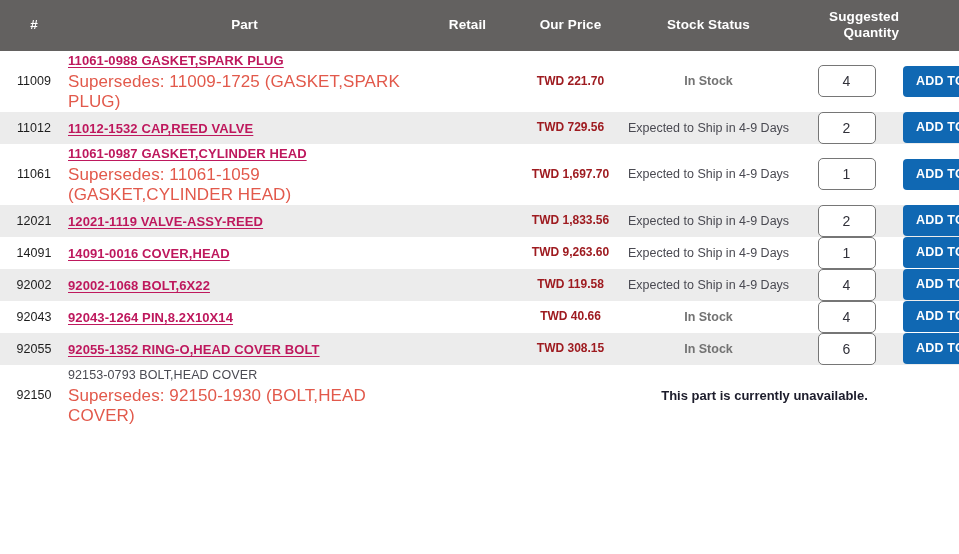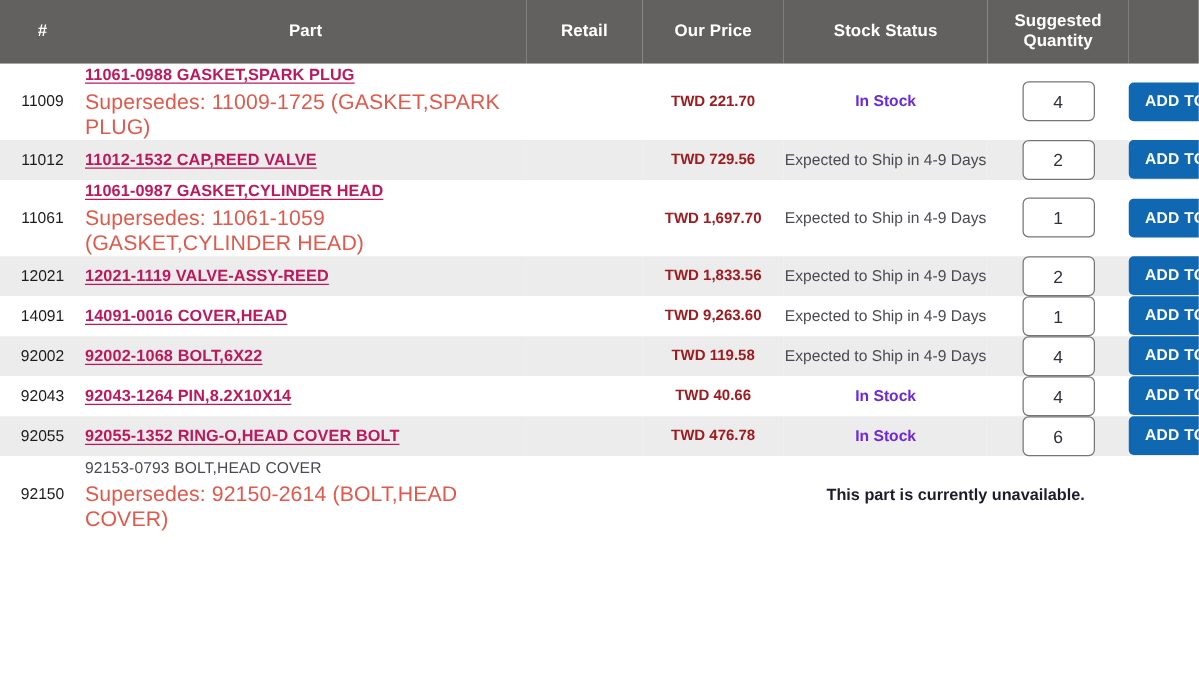--- a/index.html
+++ b/index.html
@@ -32,21 +32,21 @@
     padding: 9px 4px;
     vertical-align: middle;
     line-height: 1.22;
     letter-spacing: 0.1px;
   }
   th.col-num      { width: 60px;  text-align: center; }
   th.col-part     { width: 345px; text-align: center; padding-left: 5px; }
   th.col-retail   { width: 85px;  text-align: center; padding-right: 6px;}
   th.col-price    { width: 105px; text-align: center; }
   th.col-stock    { width: 155px; text-align: center; }
-  th.col-qty      { width: 105px; text-align: center; }
+  th.col-qty      { width: 105px; text-align: right; }
   th.col-cart     { width: 104px; text-align: center; }
 
   
   .parts-table tbody tr.row-odd  { background: #ffffff; }
   .parts-table tbody tr.row-even { background: #ececec; }
 
   .parts-table tbody td {
     padding: 0;
     vertical-align: middle;
     border: none;
@@ -110,21 +110,21 @@
 
   .cell-stock {
     text-align: center;
     font-size: 12.5px;
     color: #4a4a52;
     line-height: 1.45;
     padding: 9px 6px;
   }
   .cell-stock.in-stock {
     font-weight: bold;
-    color: #6d28d9;
+    color: #737373;
   }
 
   .cell-qty {
     text-align: center;
     padding: 9px 4px;
   }
   .qty-input {
     width: 58px;
     height: 32px;
     box-sizing: border-box;
@@ -246,25 +246,25 @@
         <td class="cell-retail"></td>
         <td class="cell-price">TWD 40.66</td>
         <td class="cell-stock in-stock">In Stock</td>
         <td class="cell-qty"><input type="text" class="qty-input" value="4" style=""></td>
         <td class="cell-cart"><button class="add-cart-btn">ADD TO CART</button></td>
       </tr>
       <tr class="row-even">
         <td class="cell-num">92055</td>
         <td class="cell-part"><a class="part-link">92055-1352 RING-O,HEAD COVER BOLT</a></td>
         <td class="cell-retail"></td>
-        <td class="cell-price">TWD 476.78</td>
+        <td class="cell-price">TWD 308.15</td>
         <td class="cell-stock in-stock">In Stock</td>
         <td class="cell-qty"><input type="text" class="qty-input" value="6" style=""></td>
         <td class="cell-cart"><button class="add-cart-btn">ADD TO CART</button></td>
       </tr>
       <tr class="row-odd">
         <td class="cell-num">92150</td>
-        <td class="cell-part"><a class="part-plain">92153-0793 BOLT,HEAD COVER</a><span class="supersedes">Supersedes: 92150-2614 (BOLT,HEAD COVER)</span></td>
+        <td class="cell-part"><a class="part-plain">92153-0793 BOLT,HEAD COVER</a><span class="supersedes">Supersedes: 92150-1930 (BOLT,HEAD COVER)</span></td>
         <td class="cell-retail"></td>
         <td class="cell-unavailable" colspan="4">This part is currently unavailable.</td>
       </tr>
     </tbody>
 </table>
 
 </body></html>

